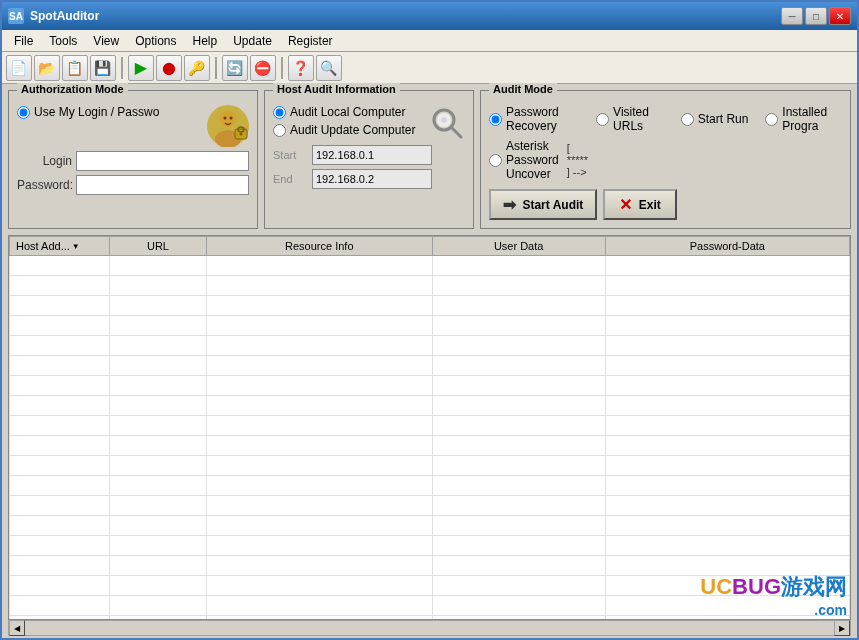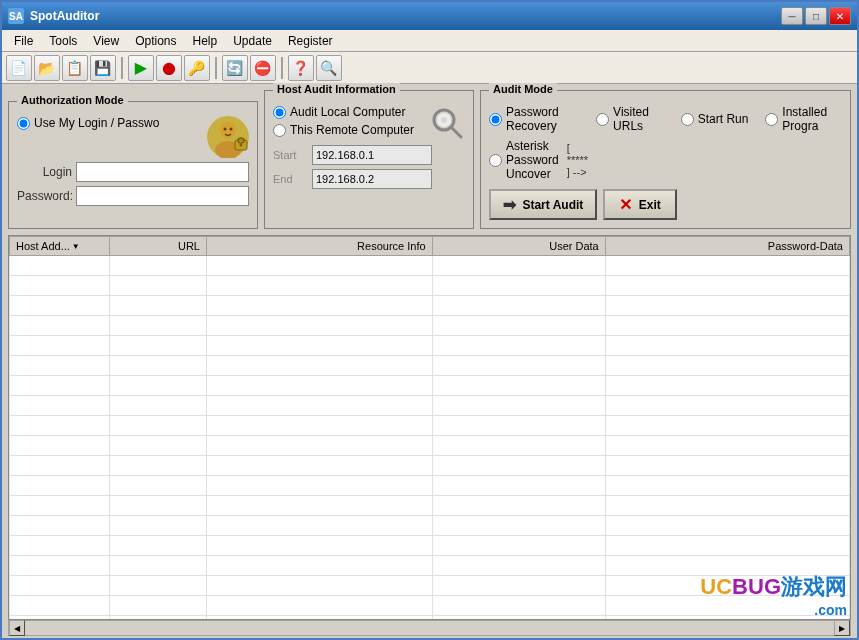--- a/index.html
+++ b/index.html
@@ -112,21 +112,20 @@
       left: 8px;
       background: #d4d0c8;
       padding: 0 4px;
       font-size: 11px;
       font-weight: bold;
     }
 
     
     .auth-panel {
       width: 250px;
-      margin-top: 11px;
     }
     .auth-top { display: flex; align-items: flex-start; gap: 6px; }
     .avatar-img {
       width: 42px; height: 42px;
       background: #c8b040;
       border-radius: 50%;
       display: flex; align-items: center; justify-content: center;
       font-size: 20px;
     }
     .radio-row { display: flex; align-items: center; gap: 4px; margin-bottom: 4px; }
@@ -206,21 +205,21 @@
     }
     .data-table {
       width: 100%;
       border-collapse: collapse;
       font-size: 11px;
     }
     .data-table th {
       background: #d4d0c8;
       border: 1px solid #a0a0a0;
       padding: 3px 6px;
-      text-align: right;
+      text-align: center;
       font-weight: normal;
       white-space: nowrap;
       position: sticky; top: 0;
     }
     .data-table td {
       border: 1px solid #e0e0e0;
       padding: 3px 6px;
       height: 20px;
     }
     .col-host { width: 100px; }
@@ -337,21 +336,21 @@
       <div class="group-box host-panel">
         <span class="group-box-title">Host Audit Information</span>
         <div class="host-content">
           <div class="host-radios">
             <div class="radio-row">
               <input type="radio" name="host" checked="" style="">
               <span>Audit Local Computer</span>
             </div>
             <div class="radio-row">
               <input type="radio" name="host" style="">
-              <span>This Remote Computer</span>
+              <span>Audit Update Computer</span>
             </div>
           </div>
           <div class="magnifier-icon">
             <svg width="34" height="34" viewBox="0 0 34 34">
               <circle cx="14" cy="14" r="10" fill="none" stroke="#888" stroke-width="3"></circle>
               <circle cx="14" cy="14" r="7" fill="white" opacity="0.6"></circle>
               <line x1="21" y1="21" x2="31" y2="31" stroke="#888" stroke-width="3" stroke-linecap="round"></line>
               <circle cx="14" cy="14" r="3" fill="#c0c0d0" opacity="0.5"></circle>
             </svg>
           </div>

